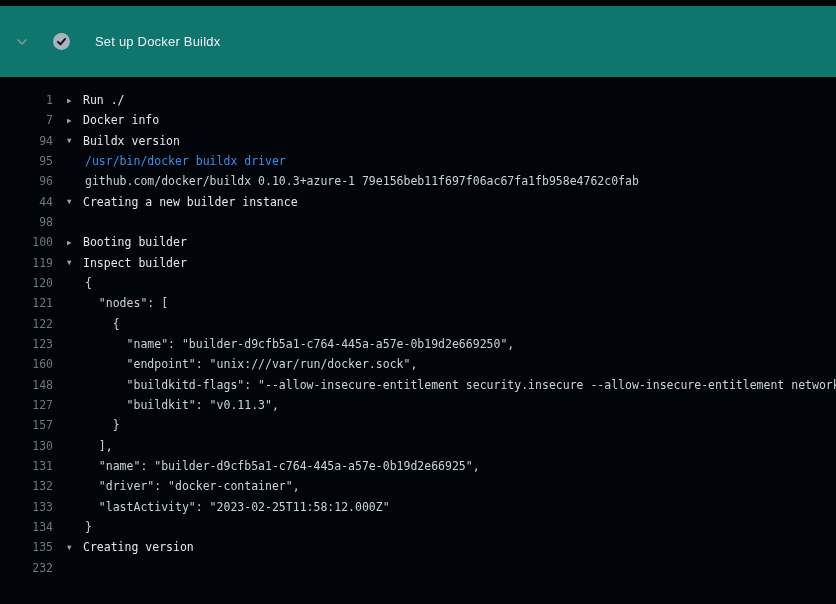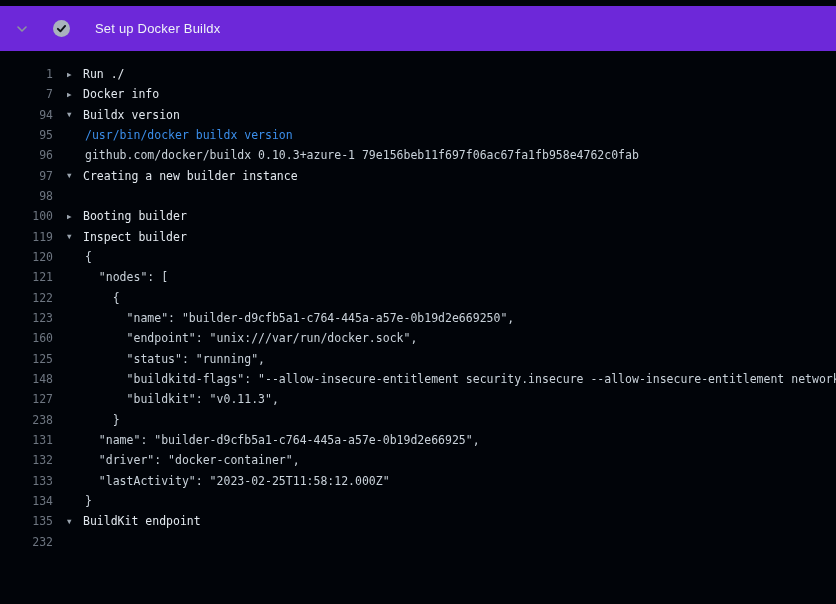--- a/index.html
+++ b/index.html
@@ -2,22 +2,22 @@
 <html><head>
 <meta charset="utf-8">
 <style>
   html,body{margin:0;padding:0;}
   body{
     width:836px;height:604px;overflow:hidden;
     background:#010409;
     font-family:"Liberation Sans",sans-serif;
   }
   .step-header{
-    margin-top:6px;height:37px;background:#6d28d9;
-    display:flex;align-items:center;padding:4px 16px;cursor:pointer;gap:12px;
+    margin-top:6px;height:37px;background:#0f766e;
+    display:flex;align-items:center;padding:17px 16px;cursor:pointer;gap:12px;
   }
   .chev{display:flex;align-items:center;margin-right:13px;}
   .check{display:flex;align-items:center;margin-right:13px;}
   .step-title{
     font-size:13px;font-weight:400;color:#eef3f8;letter-spacing:.2px;
   }
   .log-body{
     padding-top:13px;
     font-family:"DejaVu Sans Mono",monospace;
     font-size:11.5px;
@@ -52,35 +52,35 @@
         <circle cx="8" cy="8" r="8" fill="#a9b3bd"></circle>
         <path d="M4.6 8.3 L7 10.6 L11.4 5.6" stroke="#0d1117" stroke-width="1.8" fill="none" stroke-linecap="round" stroke-linejoin="round"></path>
       </svg>
     </span>
     <span class="step-title">Set up Docker Buildx</span>
   </div>
   <div class="log-body">
       <div class="log-row group-collapsed"><span class="ln">1</span><span class="arrow">▶</span><span class="txt">Run ./</span></div>
       <div class="log-row group-collapsed"><span class="ln">7</span><span class="arrow">▶</span><span class="txt">Docker info</span></div>
       <div class="log-row group-expanded"><span class="ln">94</span><span class="arrow">▼</span><span class="txt">Buildx version</span></div>
-      <div class="log-row command"><span class="ln">95</span><span class="arrow"></span><span class="txt">/usr/bin/docker buildx version</span></div>
+      <div class="log-row command"><span class="ln">95</span><span class="arrow"></span><span class="txt">/usr/bin/docker buildx driver</span></div>
       <div class="log-row output"><span class="ln">96</span><span class="arrow"></span><span class="txt">github.com/docker/buildx 0.10.3+azure-1 79e156beb11f697f06ac67fa1fb958e4762c0fab</span></div>
-      <div class="log-row group-expanded"><span class="ln">97</span><span class="arrow">▼</span><span class="txt">Creating a new builder instance</span></div>
+      <div class="log-row group-expanded"><span class="ln">44</span><span class="arrow">▼</span><span class="txt">Creating a new builder instance</span></div>
       <div class="log-row command"><span class="ln">98</span><span class="arrow"></span></div>
       <div class="log-row group-collapsed"><span class="ln">100</span><span class="arrow">▶</span><span class="txt">Booting builder</span></div>
       <div class="log-row group-expanded"><span class="ln">119</span><span class="arrow">▼</span><span class="txt">Inspect builder</span></div>
       <div class="log-row output"><span class="ln">120</span><span class="arrow"></span><span class="txt">{</span></div>
       <div class="log-row output"><span class="ln">121</span><span class="arrow"></span><span class="txt">  "nodes": [</span></div>
       <div class="log-row output"><span class="ln">122</span><span class="arrow"></span><span class="txt">    {</span></div>
       <div class="log-row output"><span class="ln">123</span><span class="arrow"></span><span class="txt">      "name": "builder-d9cfb5a1-c764-445a-a57e-0b19d2e669250",</span></div>
       <div class="log-row output"><span class="ln">160</span><span class="arrow"></span><span class="txt">      "endpoint": "unix:///var/run/docker.sock",</span></div>
-      <div class="log-row output"><span class="ln">125</span><span class="arrow"></span><span class="txt">      "status": "running",</span></div>
       <div class="log-row output"><span class="ln">148</span><span class="arrow"></span><span class="txt">      "buildkitd-flags": "--allow-insecure-entitlement security.insecure --allow-insecure-entitlement network.host",</span></div>
       <div class="log-row output"><span class="ln">127</span><span class="arrow"></span><span class="txt">      "buildkit": "v0.11.3",</span></div>
-      <div class="log-row output"><span class="ln">238</span><span class="arrow"></span><span class="txt">    }</span></div>
+      <div class="log-row output"><span class="ln">157</span><span class="arrow"></span><span class="txt">    }</span></div>
+      <div class="log-row output"><span class="ln">130</span><span class="arrow"></span><span class="txt">  ],</span></div>
       <div class="log-row output"><span class="ln">131</span><span class="arrow"></span><span class="txt">  "name": "builder-d9cfb5a1-c764-445a-a57e-0b19d2e66925",</span></div>
       <div class="log-row output"><span class="ln">132</span><span class="arrow"></span><span class="txt">  "driver": "docker-container",</span></div>
       <div class="log-row output"><span class="ln">133</span><span class="arrow"></span><span class="txt">  "lastActivity": "2023-02-25T11:58:12.000Z"</span></div>
       <div class="log-row output"><span class="ln">134</span><span class="arrow"></span><span class="txt">}</span></div>
-      <div class="log-row group-expanded"><span class="ln">135</span><span class="arrow">▼</span><span class="txt">BuildKit endpoint</span></div>
+      <div class="log-row group-expanded"><span class="ln">135</span><span class="arrow">▼</span><span class="txt">Creating version</span></div>
       <div class="log-row output"><span class="ln">232</span><span class="arrow"></span></div>
     </div>
 </div>
 
 </body></html>

